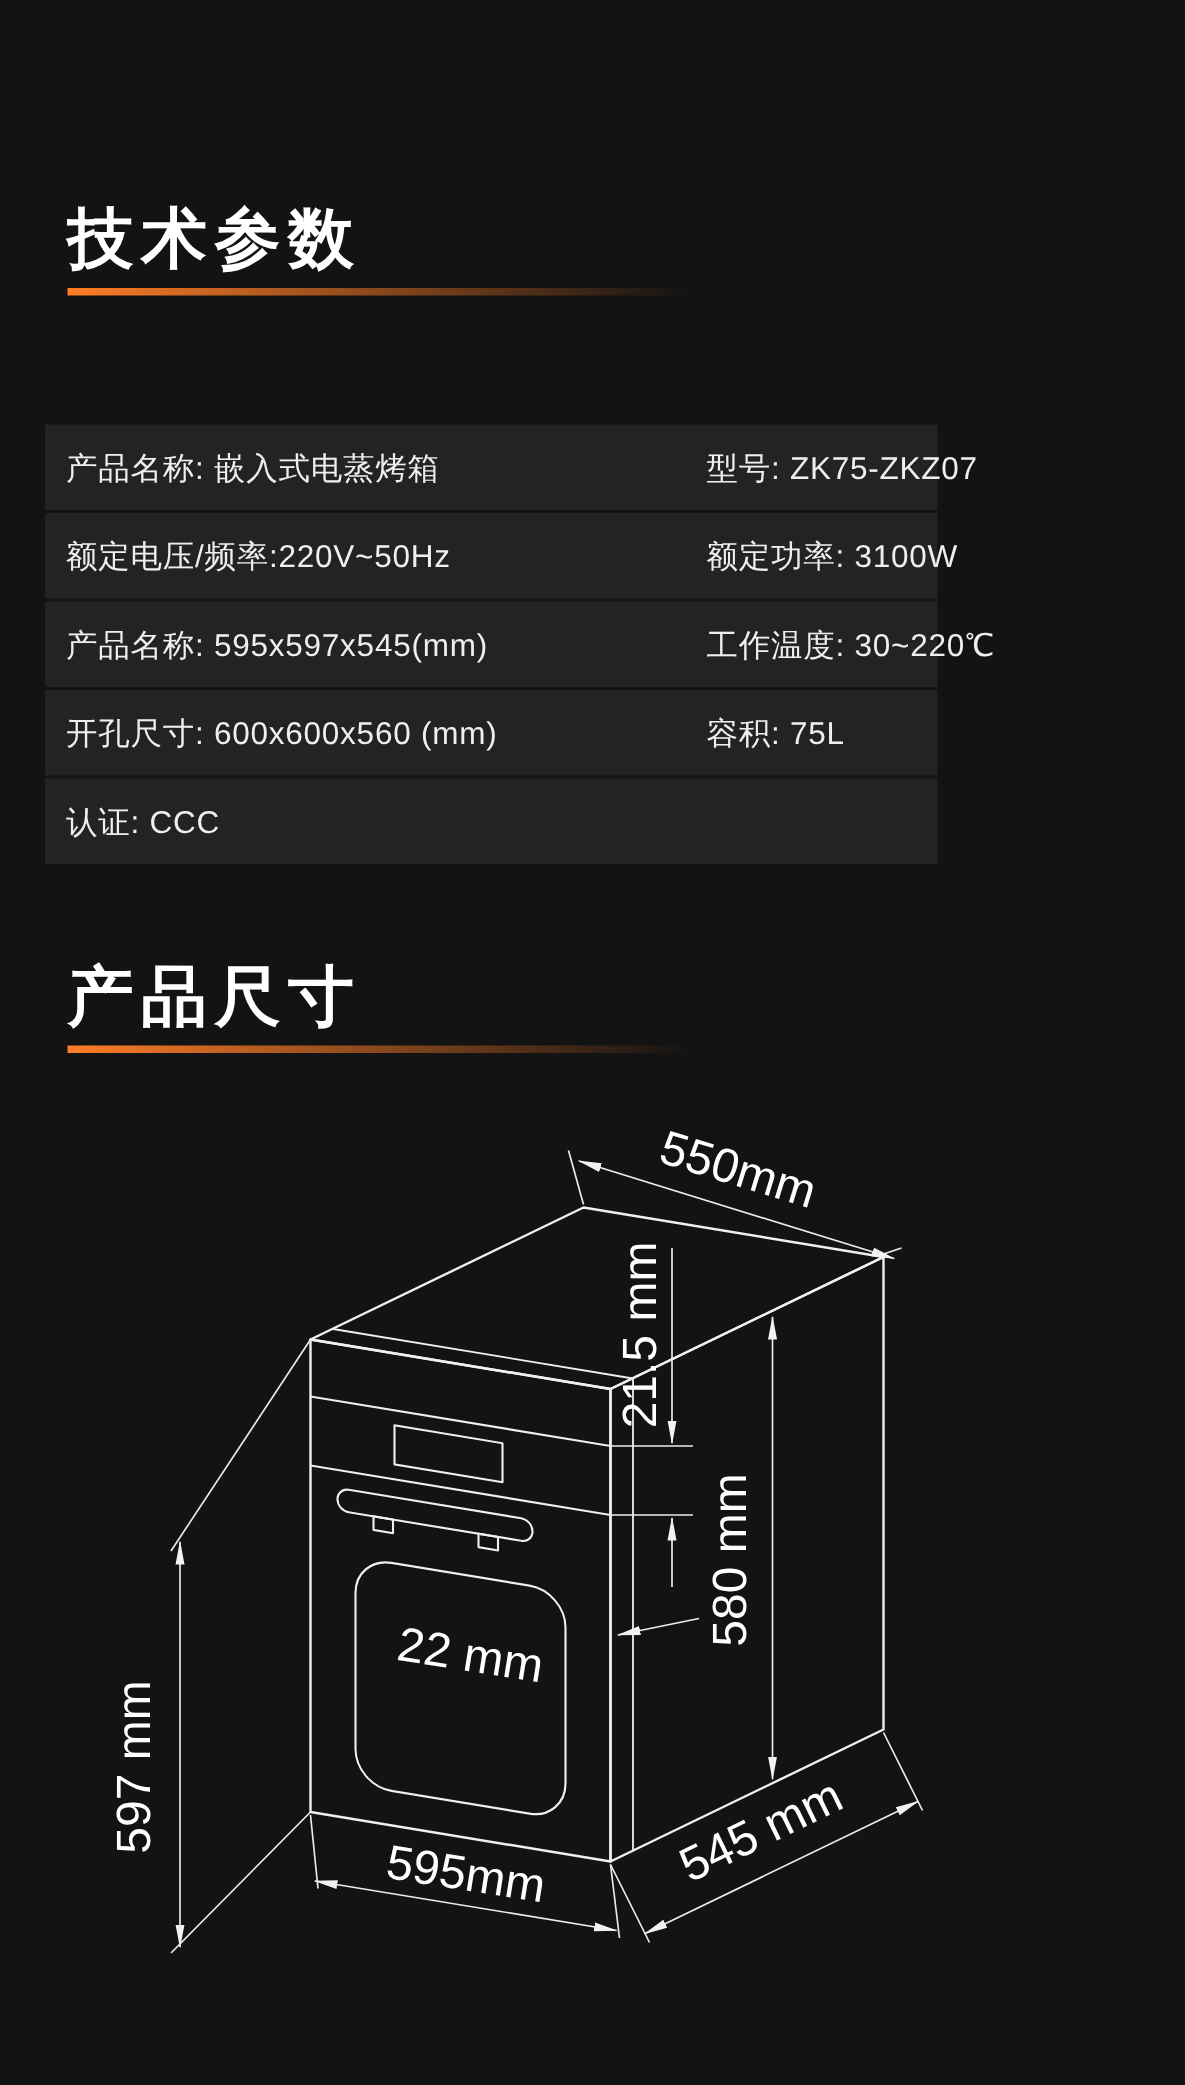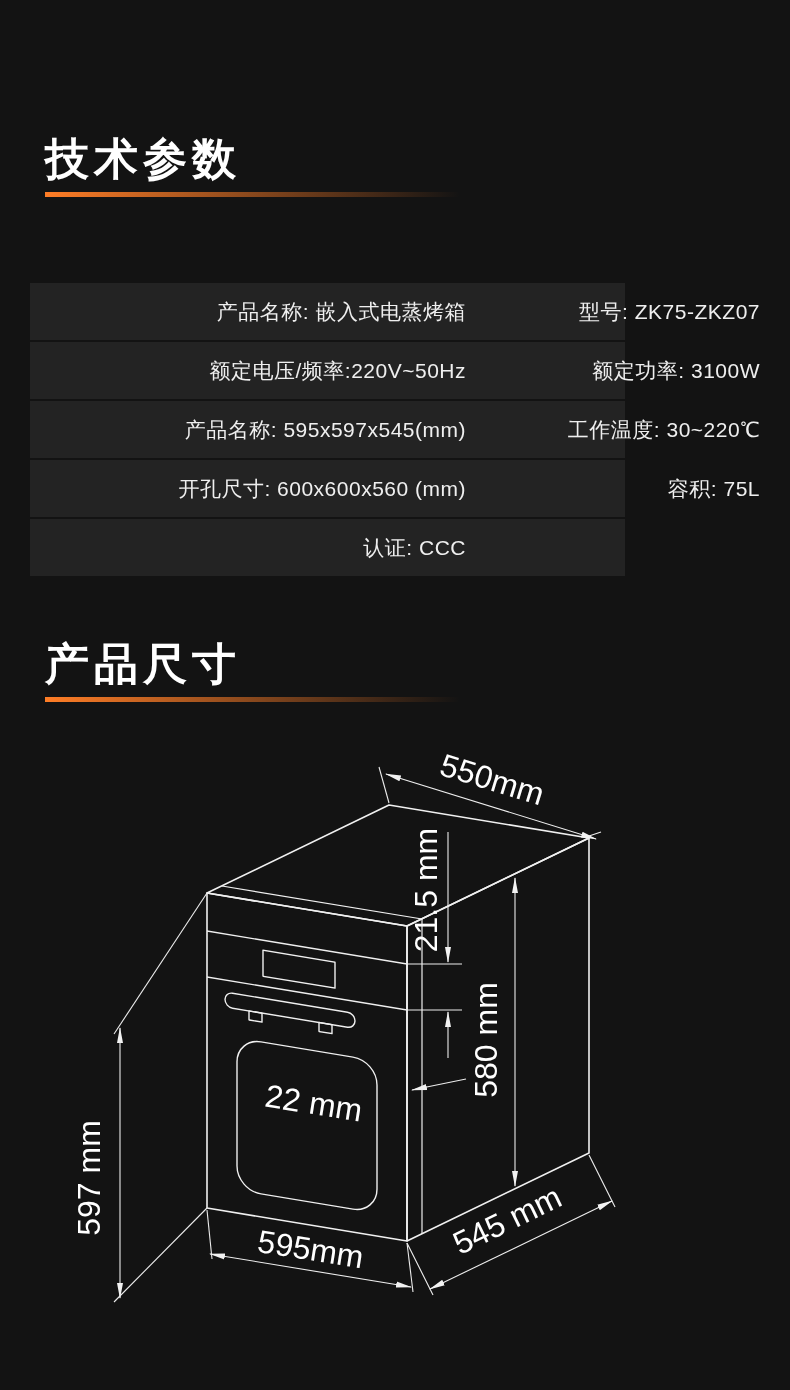--- a/index.html
+++ b/index.html
@@ -4,26 +4,26 @@
 <style>
   html,body{margin:0;padding:0;background:#0c0c0c;}
   .page{position:relative;width:790px;height:1390px;background:#131313;font-family:"Liberation Sans",sans-serif;overflow:hidden;}
   .section-title{position:absolute;left:45px;margin:0;color:#ffffff;font-size:44px;font-weight:700;letter-spacing:5px;}
   #title-tech{top:130px;}
   #title-size{top:635px;text-align:right;}
   .accent-bar{position:absolute;left:45px;width:415px;height:5px;
       background:linear-gradient(90deg,#ff7d26 0%,rgba(255,125,38,.55) 45%,rgba(255,125,38,0) 100%);}
   #bar-tech{top:192px;}
   #bar-size{top:697px;}
-  .spec-table{position:absolute;left:30px;top:283px;width:595px;text-align:right;}
+  .spec-table{position:absolute;left:30px;top:283px;width:595px;}
   .spec-row{display:grid;grid-template-columns:436px 294px;align-items:center;height:57px;
       background:#232323;border-bottom:2px solid #131313;}
   .spec-cell{color:#efefef;font-size:21px;white-space:nowrap;letter-spacing:.5px;}
   .spec-cell.left{padding-left:14px;}
-  .spec-cell.right{padding-left:5px;margin-left:48px;}
+  .spec-cell.right{padding-left:5px;}
   .diagram{position:absolute;left:0;top:740px;}
   text{font-family:"Liberation Sans",sans-serif;}
 </style>
 </head>
 <body>
 
 <div class="page">
 
   <h2 class="section-title" id="title-tech">技术参数</h2>
   <div class="accent-bar" id="bar-tech"></div>

